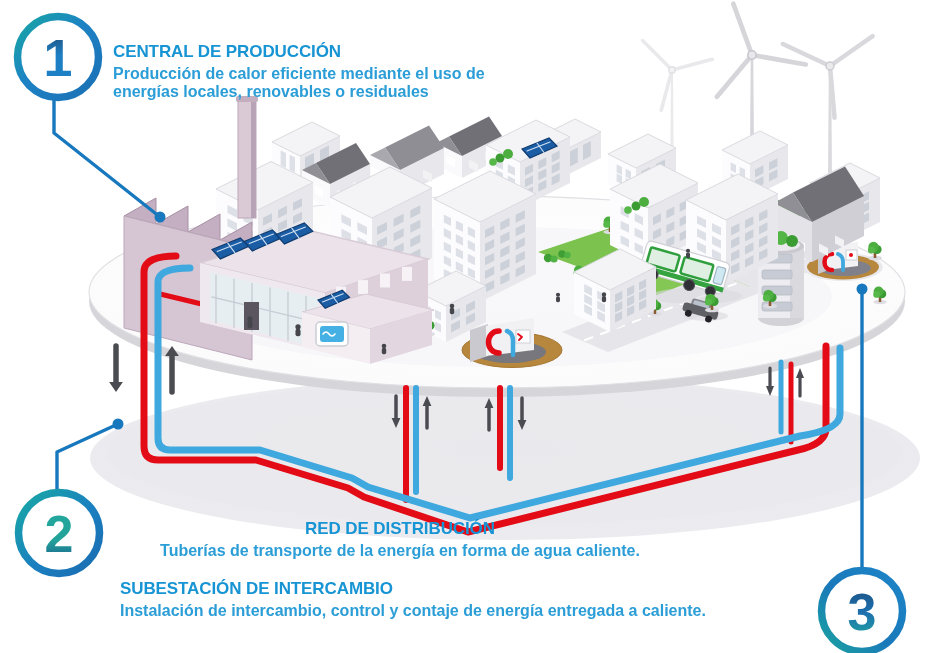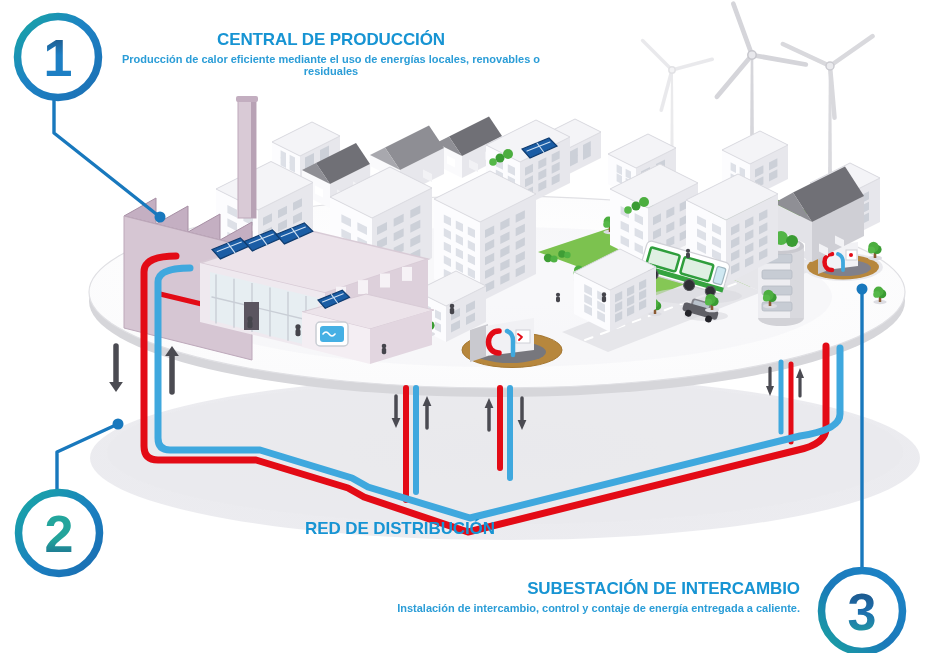--- a/index.html
+++ b/index.html
@@ -1,23 +1,23 @@
 <!DOCTYPE html>
 <html><head>
 <meta charset="utf-8">
 <style>
   html,body{margin:0;padding:0;background:#ffffff;}
   #app{position:relative;width:952px;height:653px;background:#ffffff;overflow:hidden;font-family:"Liberation Sans",sans-serif;}
   #scene{position:absolute;left:0;top:0;width:952px;height:653px;}
   .step{position:absolute;font-family:"Liberation Sans",sans-serif;}
   .t{font-weight:700;font-size:17px;color:#1794d3;letter-spacing:-0.1px;}
-  .d{font-weight:700;font-size:11px;color:#2b9dd7;line-height:1.12;margin-top:3px;}
-  .step1{left:113px;top:30px;width:436px;text-align:center;}
+  .d{font-weight:700;font-size:16px;color:#2b9dd7;line-height:1.12;margin-top:3px;}
+  .step1{left:113px;top:42px;width:436px;}
   .step2{left:110px;top:519px;width:580px;text-align:center;}
-  .step3{right:152px;top:579px;width:680px;text-align:right;}
+  .step3{right:152px;top:579px;width:680px;text-align:left;}
   .bnum{font-family:"Liberation Sans",sans-serif;font-weight:700;font-size:52px;}
 </style>
 </head>
 <body>
 
 <div id="app">
 
   <svg id="scene" viewBox="0 0 952 653">
     <defs>
       <radialGradient id="ptop" cx="0.5" cy="0.42" r="0.8">
@@ -614,18 +614,19 @@
       </g>
     </g>
   </svg>
 
   <div class="step step1">
     <div class="t">CENTRAL DE PRODUCCIÓN</div>
     <div class="d">Producción de calor eficiente mediante el uso de energías locales, renovables o residuales</div>
   </div>
   <div class="step step2">
     <div class="t">RED DE DISTRIBUCIÓN</div>
+    <div class="d">Tuberías de transporte de la energía en forma de agua caliente.</div>
   </div>
   <div class="step step3">
     <div class="t">SUBESTACIÓN DE INTERCAMBIO</div>
     <div class="d">Instalación de intercambio, control y contaje de energía entregada a caliente.</div>
   </div>
 </div>
 
 </body></html>

